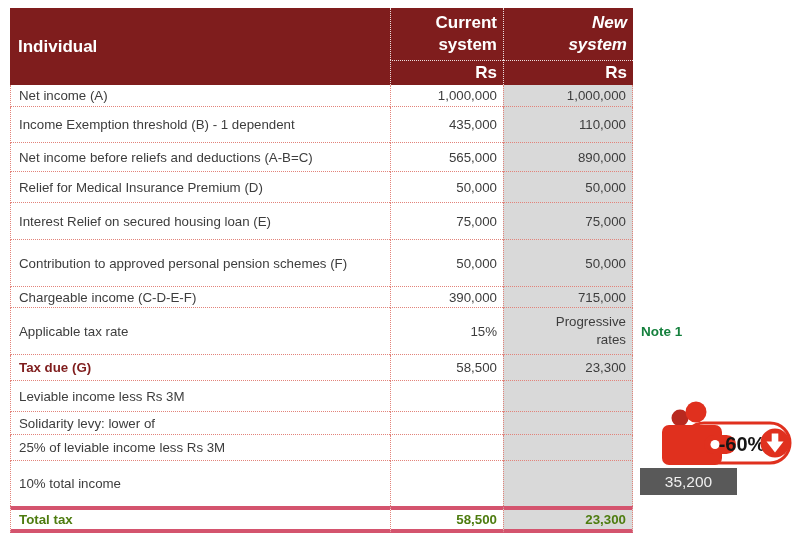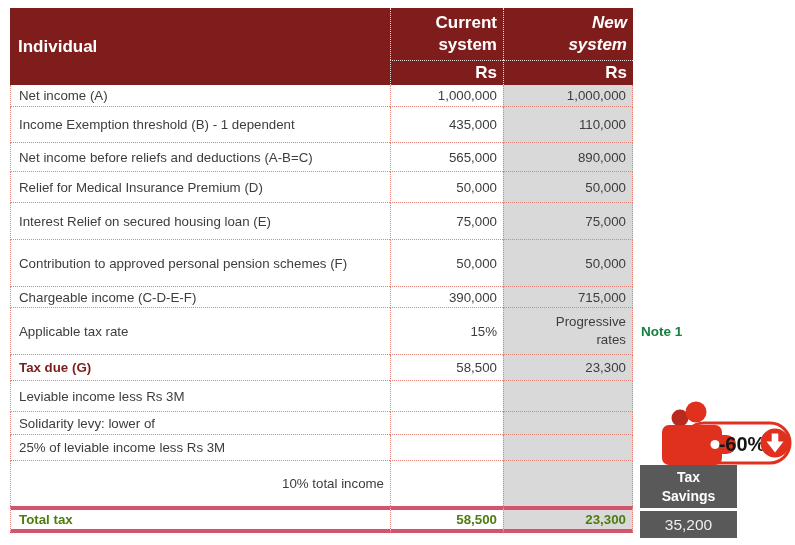--- a/index.html
+++ b/index.html
@@ -31,21 +31,21 @@
     border-bottom:1px dotted #e2837a;padding:2px 6px 2px 8px;
   }
   td.c-label{border-left:1px dotted #e2837a;}
   td.c-cur{border-left:1px dotted #e2837a;text-align:right;padding-right:6px;}
   td.c-new{
     border-left:1px dotted #e2837a;border-right:1px dotted #e2837a;
     text-align:right;padding-right:6px;background:#d9d9d9;
   }
   tr.r-wrap-new td.c-new{padding-left:30px;line-height:1.35;}
   tr.r-tax-due td.c-label{color:#7f1d1d;font-weight:bold;}
-  tr.r-last td{border-bottom:none;text-align:right;}
+  tr.r-last td{border-bottom:none;}
   tr.r-total td{
     border-top:4px solid #d4546e;border-bottom:4px solid #d4546e;
     font-weight:bold;color:#4d7c0f;
   }
   .note1{
     position:absolute;left:641px;top:324px;font-weight:bold;
     font-size:13.5px;color:#15803d;
   }
   .badge{position:absolute;left:656px;top:397px;}
   .savings{position:absolute;left:640px;top:465px;width:97px;}
@@ -176,20 +176,17 @@
     </g>
     <text x="86" y="54" text-anchor="middle">-60%</text>
     <g>
       <circle cx="119" cy="46" r="14.5" fill="#e0301e"></circle>
       <rect x="115.7" y="36.5" width="6.6" height="9" fill="#ffffff"></rect>
       <polygon points="110.5,44.5 127.5,44.5 119,55.5" fill="#ffffff"></polygon>
     </g>
   </svg>
 
   <div class="savings">
-    <div class="sv-title">
-      <span class="sv-inner">Tax Savings</span>
-    </div>
     <div class="sv-gap"></div>
     <div class="sv-value">35,200</div>
   </div>
 
 </div>
 
 </body></html>

